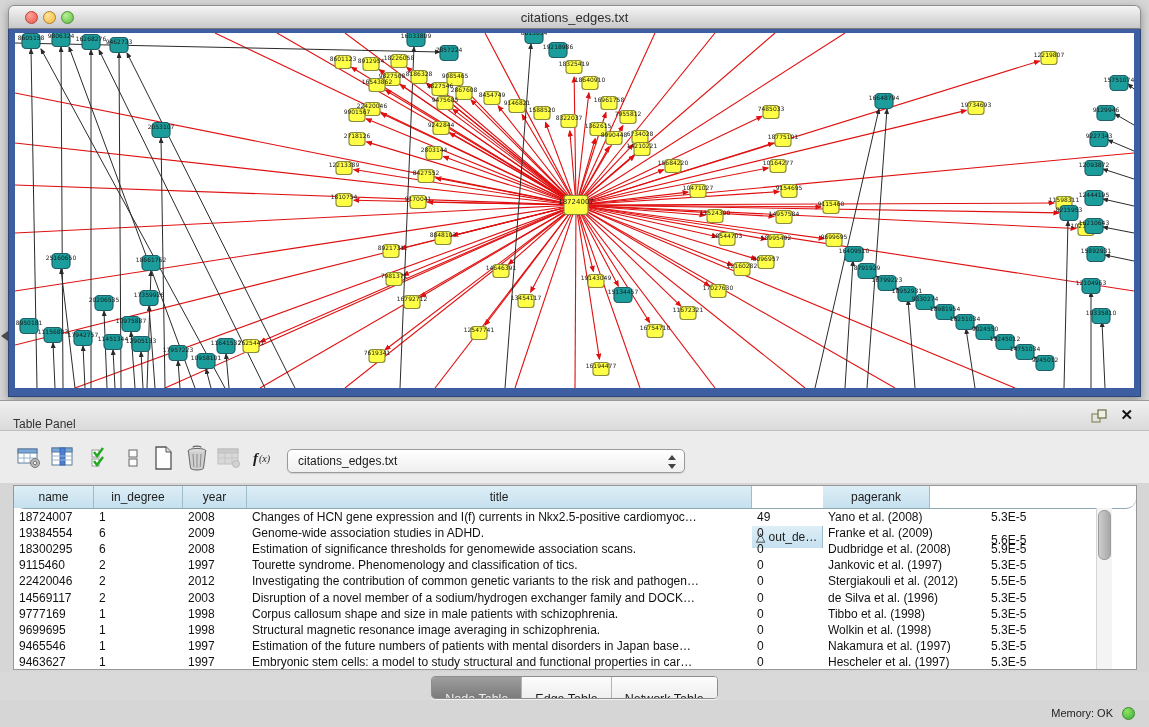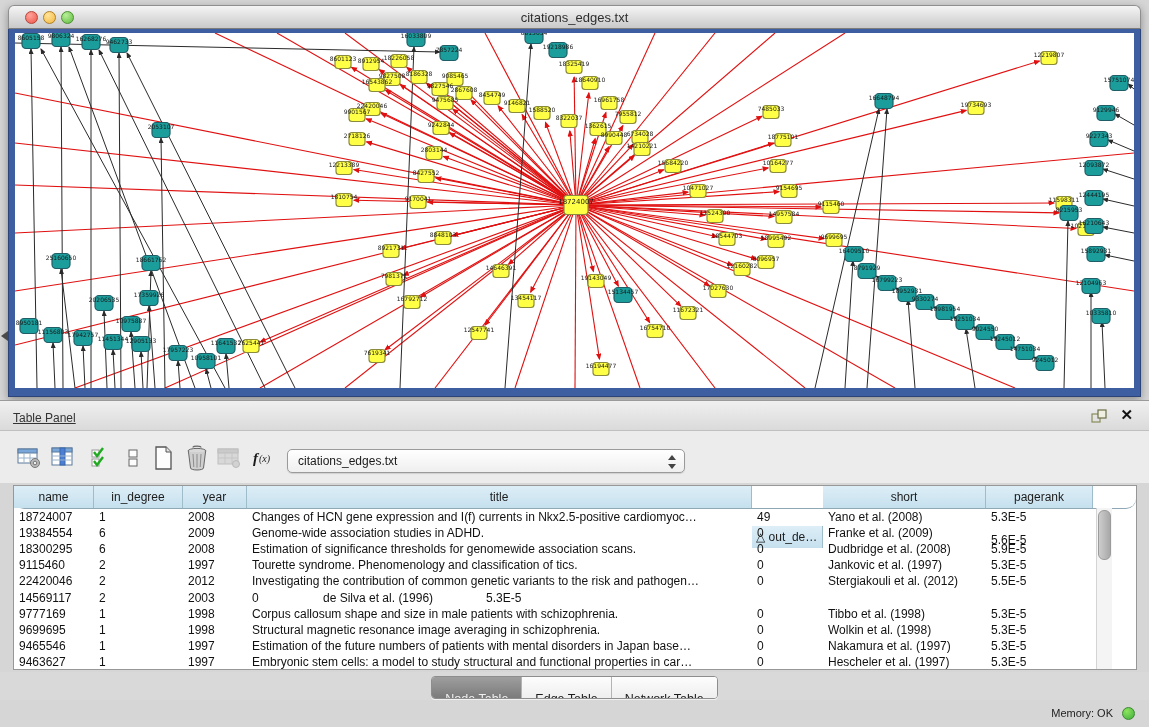--- a/index.html
+++ b/index.html
@@ -17,21 +17,21 @@
   .tl.green{left:52px;background:radial-gradient(circle at 35% 30%,#b9ef9a,#5dbb3d;);background:radial-gradient(circle at 35% 30%,#b9ef9a,#5dbb3d);border:1px solid #4f8f33;}
   .net-frame{position:absolute;left:0;top:24px;right:0;bottom:0;background:#3d5fa1;border-left:1px solid #2c4478;border-right:1px solid #2c4478;border-bottom:1px solid #2c4478;box-sizing:border-box;padding:4px 6px 9px 6px;}
   #net-canvas{display:block;background:#fff;}
 
   .collapse-arrow{position:absolute;left:1px;top:331px;width:0;height:0;
     border-top:5px solid transparent;border-bottom:5px solid transparent;border-right:7px solid #4a4a4a;}
 
   
   .panel-header{position:absolute;left:0;top:400px;width:1149px;height:31px;
     background:linear-gradient(#f0f0f0,#dadada);border-top:1px solid #9a9a9a;border-bottom:1px solid #c0c0c0;box-sizing:border-box;}
-  .panel-title{position:absolute;left:13px;top:2px;line-height:30px;font-size:12px;color:#333;text-decoration:underline;}
+  .panel-title{position:absolute;left:13px;top:8px;line-height:30px;font-size:12px;color:#333;}
   .float-icon{position:absolute;right:42px;top:8px;width:16px;height:14px;}
   .close-icon{position:absolute;right:16px;top:5px;font-size:15px;font-weight:bold;color:#111;cursor:default;}
 
   .toolbar{position:absolute;left:0;top:431px;width:1149px;height:52px;background:#ececec;}
   .tb-btn{position:absolute;top:12px;width:30px;height:30px;display:flex;align-items:center;justify-content:center;border-radius:4px;}
   .dropdown{position:absolute;left:287px;top:18px;width:398px;height:24px;box-sizing:border-box;
     border:1px solid #9a9a9a;border-radius:5px;background:linear-gradient(#ffffff,#efefef);
     font-size:12px;color:#1a1a1a;line-height:22px;padding-left:10px;box-shadow:0 1px 1px rgba(0,0,0,.12);}
   .stepper{position:absolute;right:8px;top:4px;width:9px;height:16px;}
   .stepper:before{content:"";position:absolute;left:1px;top:1px;border-left:4px solid transparent;border-right:4px solid transparent;border-bottom:5px solid #444;}
@@ -536,21 +536,20 @@
     </div>
   </div>
 
   <div class="tableview">
     <div class="thead" id="thead">
         <div class="th" style="width: 80px;">name</div>
         <div class="th" style="width: 89px;">in_degree</div>
         <div class="th" style="width: 64px;">year</div>
         <div class="th" style="width: 505px;">title</div>
         <div class="th lalign" style="width: 71px; margin-top: 40px;">△ out_de…</div>
-        <div class="th" style="width: 163px;">short</div>
         <div class="th" style="width: 107px;">pagerank</div>
       </div>
     <div id="tbody">
         <div class="row">
           <div class="td" style="width: 80px;">18724007</div>
           <div class="td" style="width: 89px;">1</div>
           <div class="td" style="width: 64px;">2008</div>
           <div class="td" style="width: 505px;">Changes of HCN gene expression and I(f) currents in Nkx2.5-positive cardiomyoc…</div>
           <div class="td" style="width: 71px;">49</div>
           <div class="td" style="width: 163px;">Yano et al. (2008)</div>
@@ -589,20 +588,21 @@
           <div class="td" style="width: 64px;">2012</div>
           <div class="td" style="width: 505px;">Investigating the contribution of common genetic variants to the risk and pathogen…</div>
           <div class="td" style="width: 71px;">0</div>
           <div class="td" style="width: 163px;">Stergiakouli et al. (2012)</div>
           <div class="td" style="width: 107px;">5.5E-5</div>
         </div>
         <div class="row">
           <div class="td" style="width: 80px;">14569117</div>
           <div class="td" style="width: 89px;">2</div>
           <div class="td" style="width: 64px;">2003</div>
+          <div class="td" style="width: 505px;">Disruption of a novel member of a sodium/hydrogen exchanger family and DOCK…</div>
           <div class="td" style="width: 71px;">0</div>
           <div class="td" style="width: 163px;">de Silva et al. (1996)</div>
           <div class="td" style="width: 107px;">5.3E-5</div>
         </div>
         <div class="row">
           <div class="td" style="width: 80px;">9777169</div>
           <div class="td" style="width: 89px;">1</div>
           <div class="td" style="width: 64px;">1998</div>
           <div class="td" style="width: 505px;">Corpus callosum shape and size in male patients with schizophrenia.</div>
           <div class="td" style="width: 71px;">0</div>

